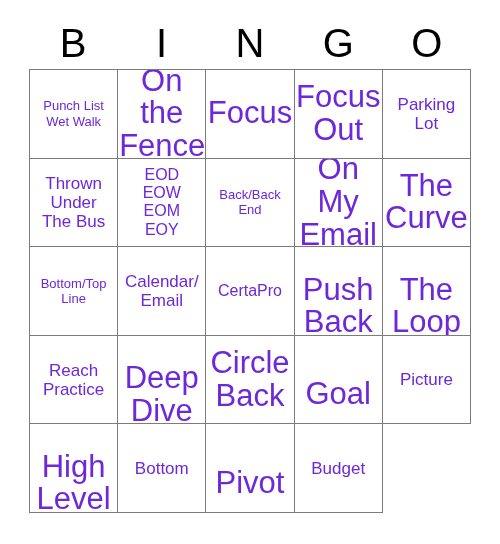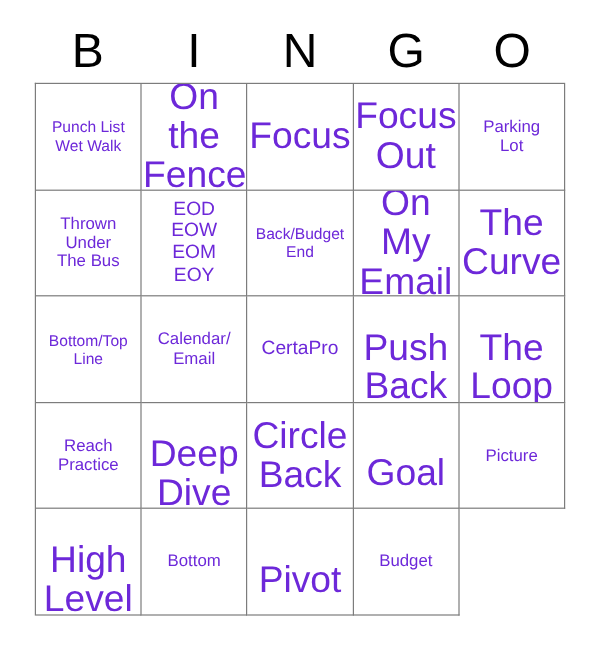--- a/index.html
+++ b/index.html
@@ -73,21 +73,21 @@
     display: block;
     width: 100%;
     line-height: 1.06;
     white-space: pre-line;
     color: #6d28d9;
   }
 
   
   .fs-xs  { font-size: 13px; line-height: 1.18; }
   .fs-s   { font-size: 16px; line-height: 1.15; }
-  .fs-m   { font-size: 14px; line-height: 1.12; }
+  .fs-m   { font-size: 17px; line-height: 1.12; }
   .fs-xl  { font-size: 31px; line-height: 1.06; }
   .fs-xxl { font-size: 31px; line-height: 1.04; margin-top: 30px; }
 </style>
 </head>
 <body>
 
 <div class="card">
 
   <div class="header-row">
     <div class="header-cell">B</div>
@@ -122,21 +122,21 @@
 Under
 The Bus</span>
       </div>
       <div class="cell">
         <span class="cell-text fs-s">EOD
 EOW
 EOM
 EOY</span>
       </div>
       <div class="cell">
-        <span class="cell-text fs-xs">Back/Budget
+        <span class="cell-text fs-xs">Back/Back
 End</span>
       </div>
       <div class="cell">
         <span class="cell-text fs-xl">On My
 Email</span>
       </div>
       <div class="cell">
         <span class="cell-text fs-xl">The
 Curve</span>
       </div>

